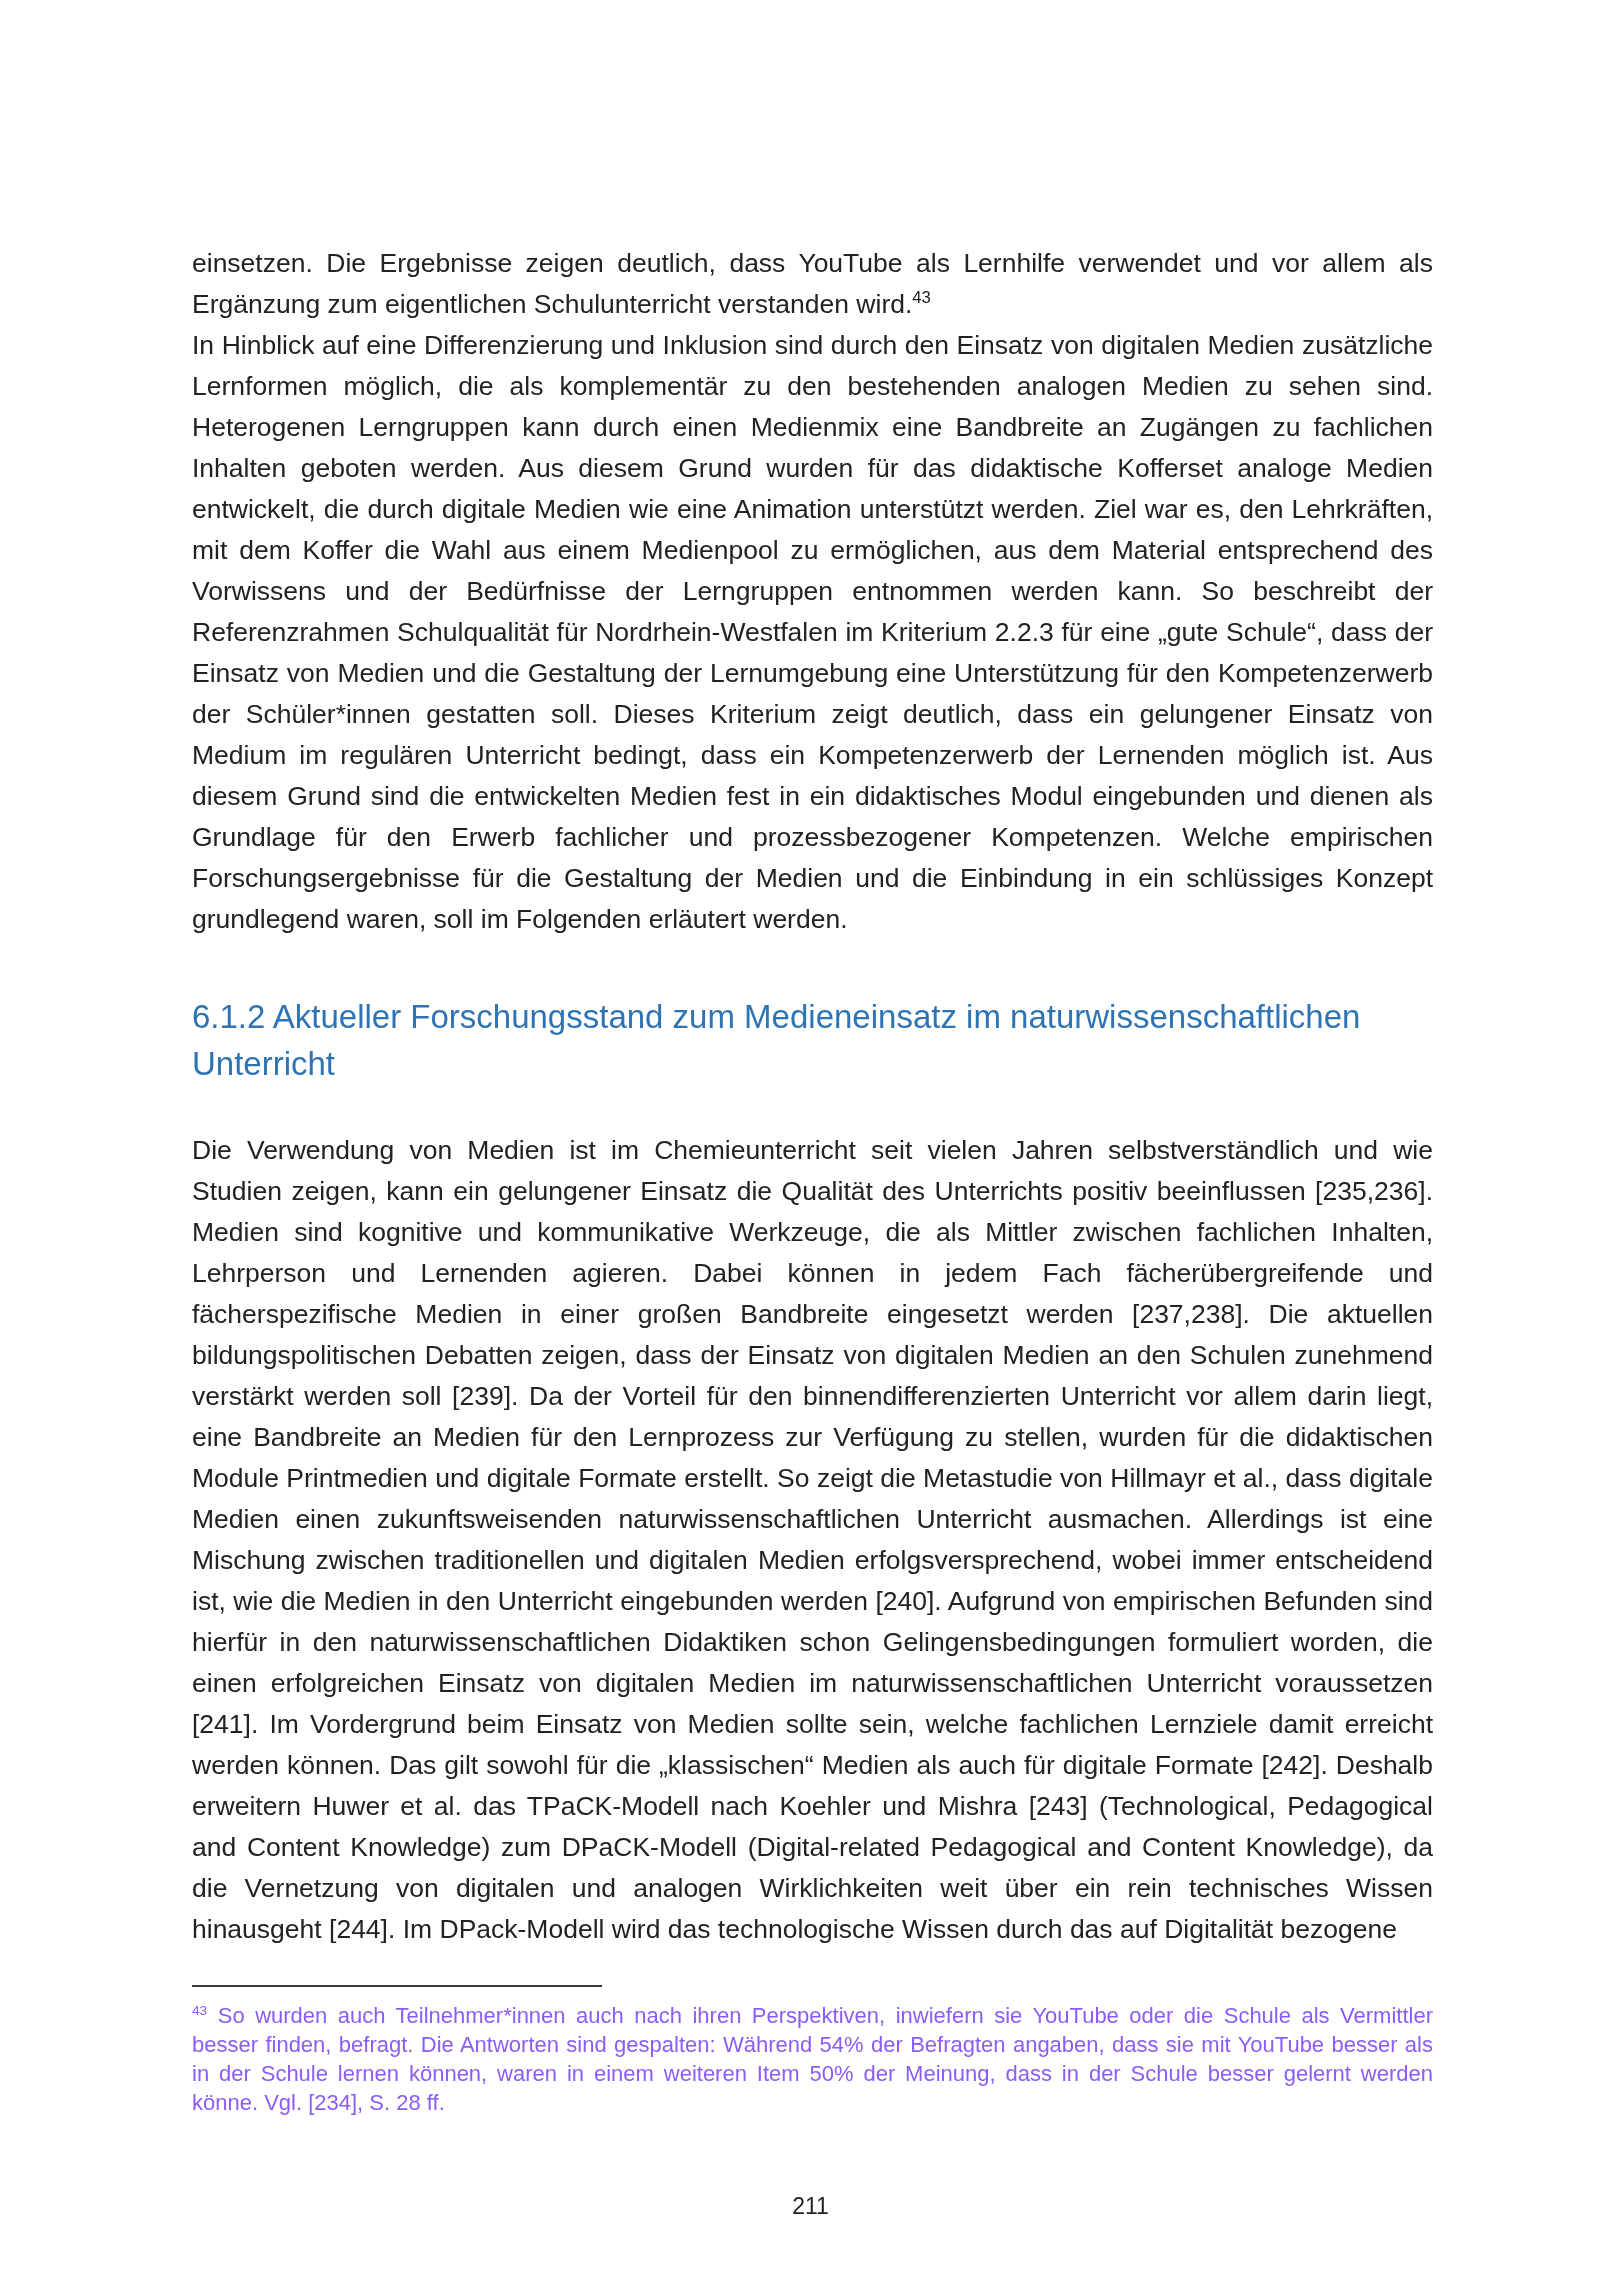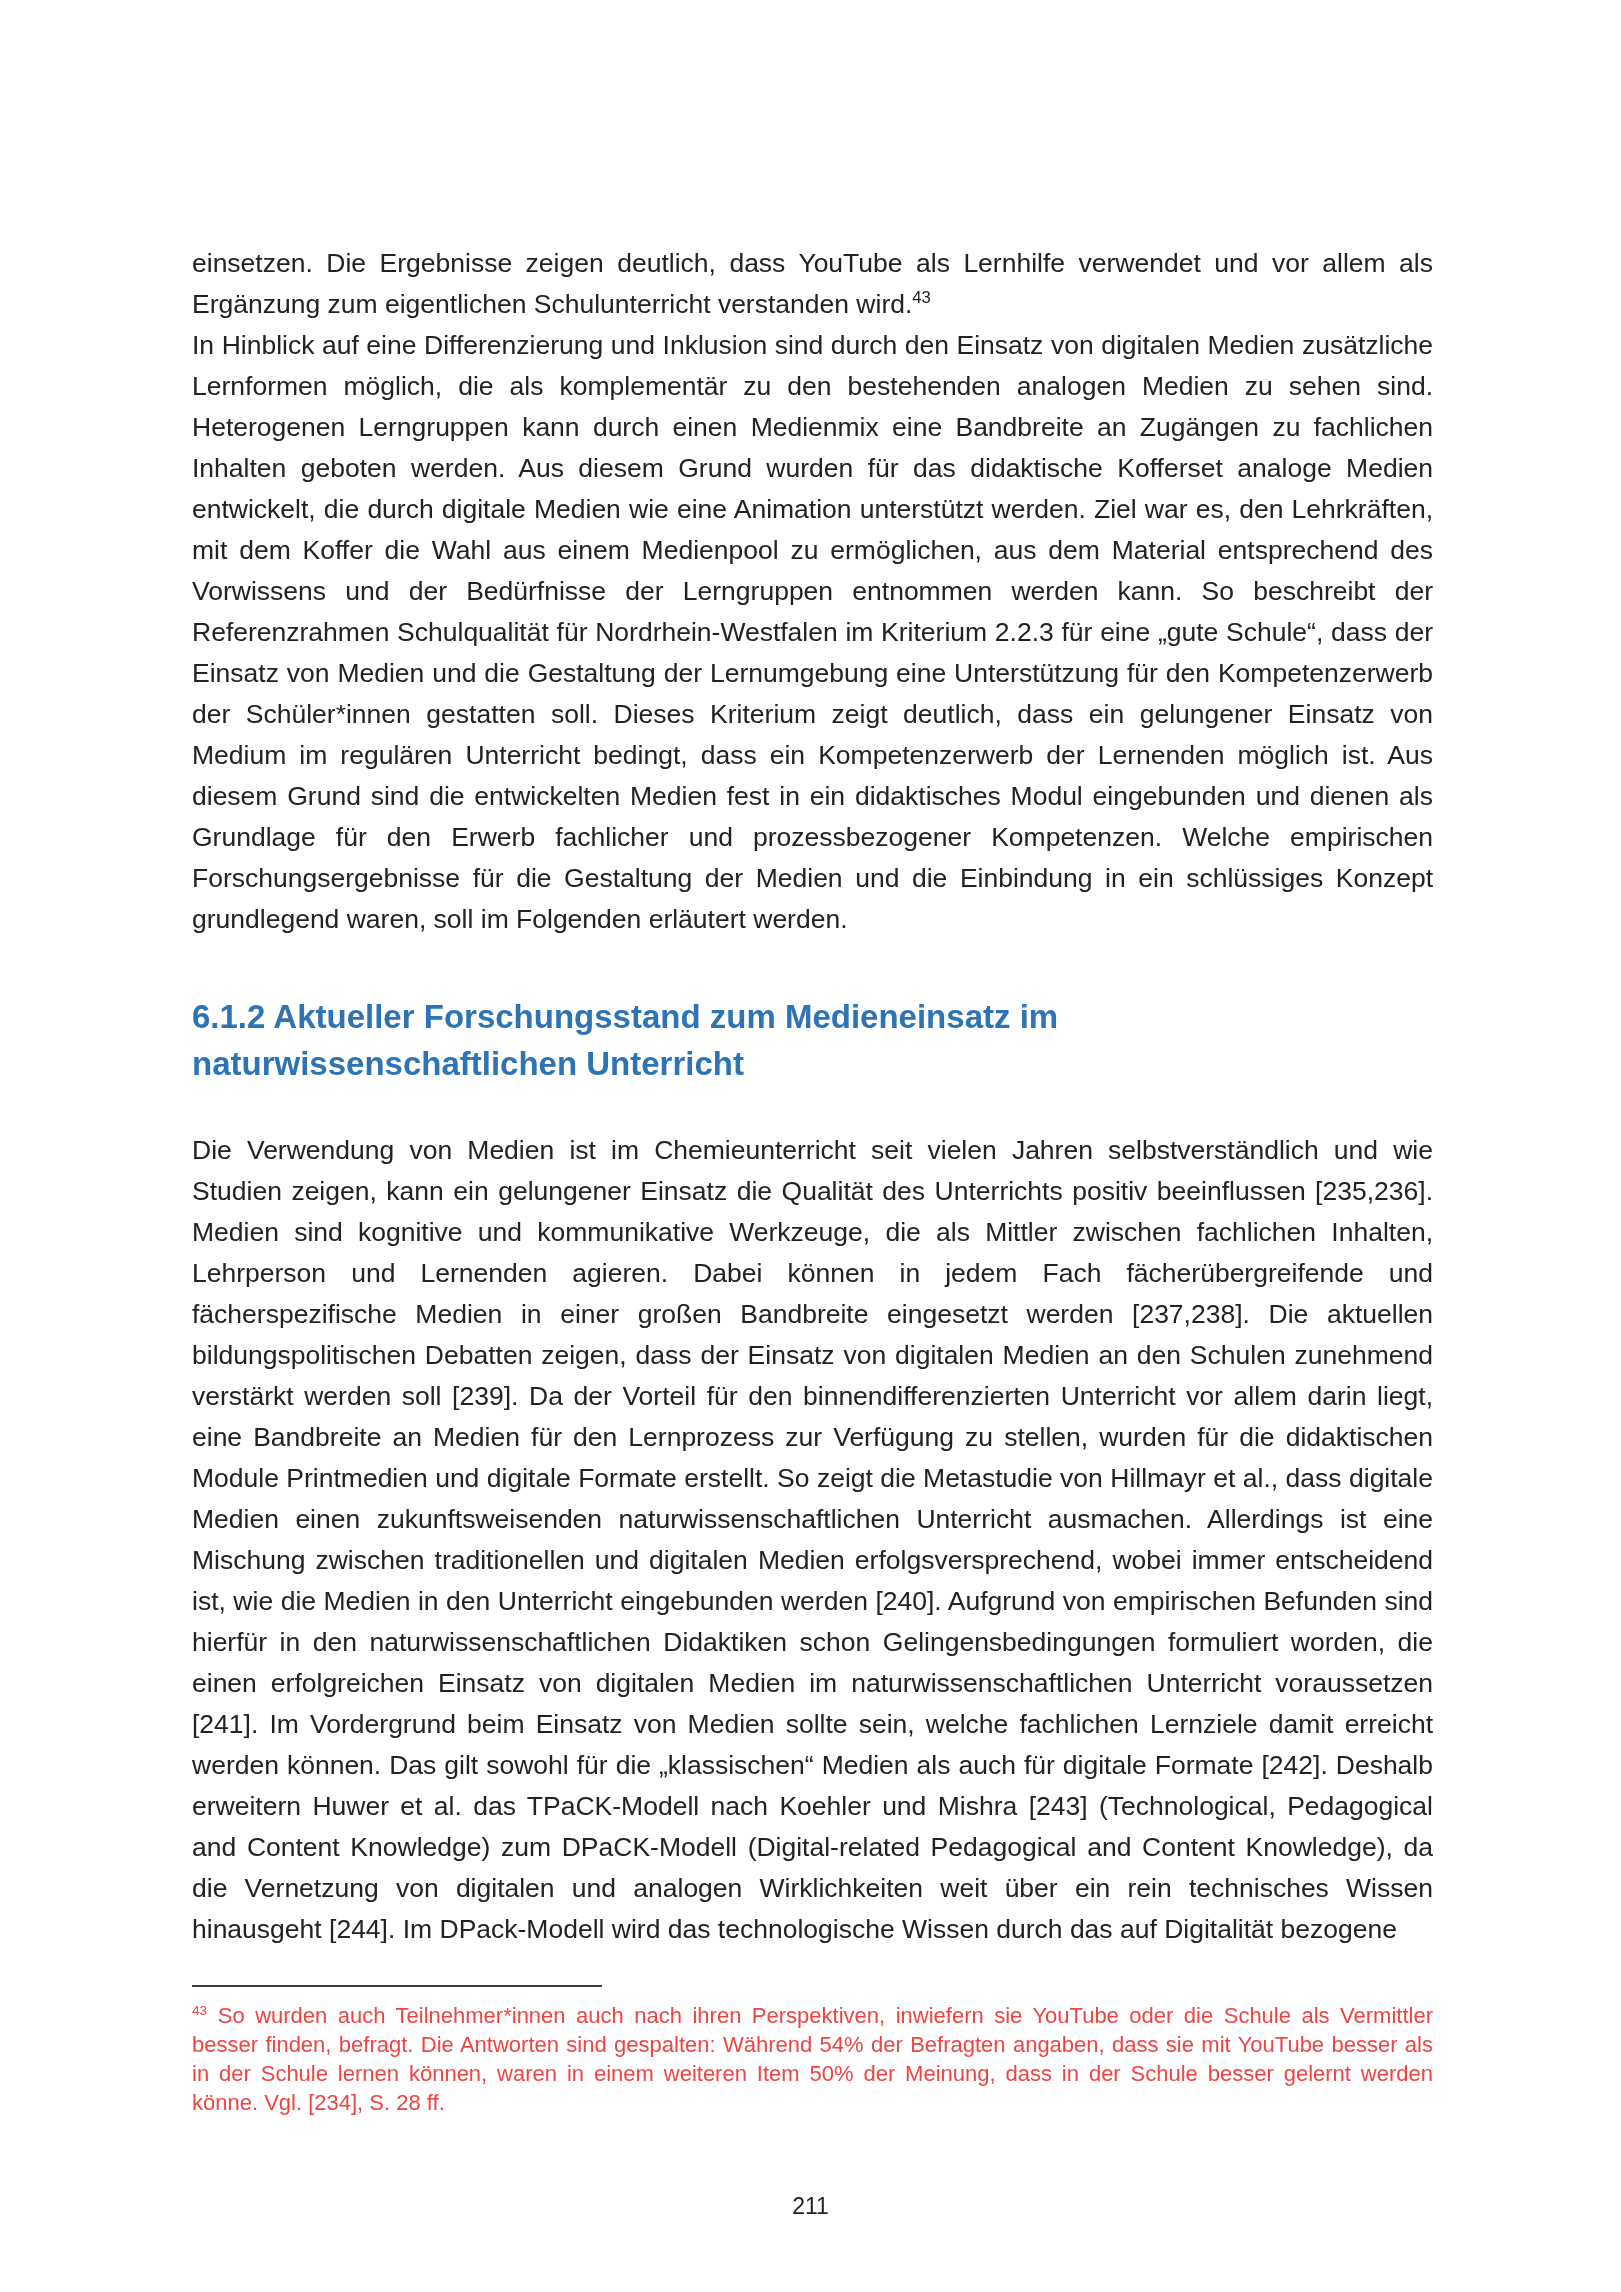--- a/index.html
+++ b/index.html
@@ -33,38 +33,38 @@
   }
   sup.fn-ref {
     font-size: 16.7px;
     line-height: 0;
     vertical-align: super;
   }
   h2.section-heading {
     margin: 53px 0 43px 0;
     font-size: 33px;
     line-height: 47px;
-    font-weight: bold;
+    font-weight: normal;
     color: #2e74b5;
     text-align: left;
   }
   .footnote-block {
     margin-top: 35px;
   }
   .footnote-divider {
     width: 410px;
     height: 0;
     border-top: 2px solid #3a3a3a;
     margin: 0 0 13.7px 0;
   }
   .footnote-text {
     font-size: 22px;
     line-height: 29px;
     text-align: justify;
-    color: #ef4444;
+    color: #8b5cf6;
   }
   .footnote-text sup {
     font-size: 13.7px;
     line-height: 0;
     vertical-align: super;
   }
   .page-number {
     position: absolute;
     bottom: 114px;
     left: 0;

